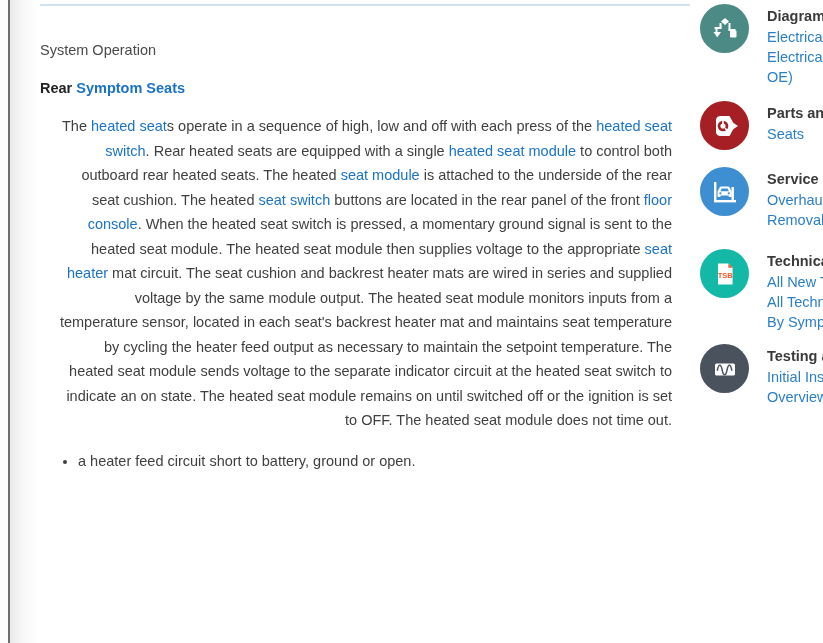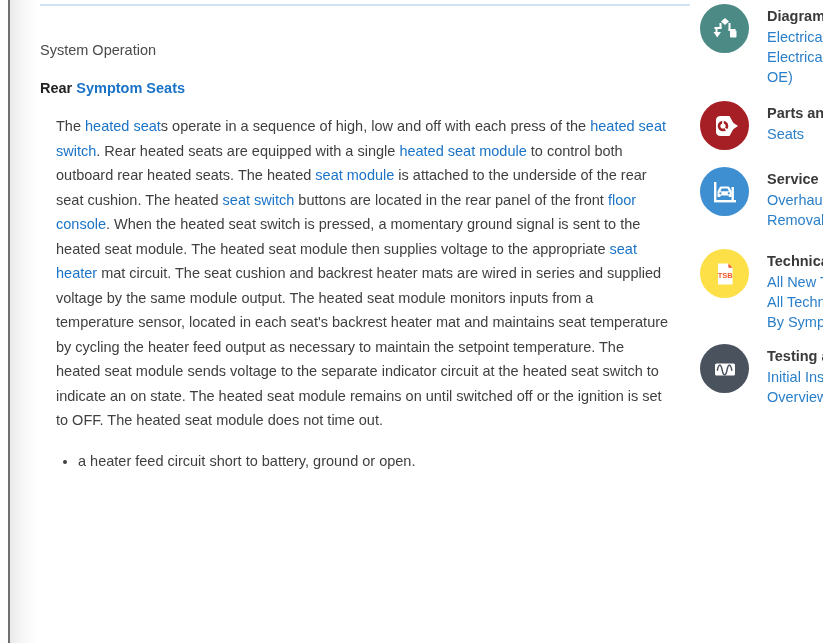--- a/index.html
+++ b/index.html
@@ -97,21 +97,21 @@
   }
   .sub-heading .lnk {
     font-weight: bold;
   }
 
   p.body-para {
     margin: 16px 0 0 16px;
     font-size: 14.5px;
     line-height: 24.5px;
     color: #3f3f3f;
-    text-align: left;
+    text-align: right;
   }
 
   ul.fault-list {
     margin: 16px 0 0 0;
     padding-left: 38px;
     list-style: disc;
   }
   ul.fault-list li {
     font-size: 14.5px;
     line-height: 24.5px;
@@ -275,21 +275,21 @@
         </svg>
       </div>
       <div class="rp-text">
         <div class="rp-title">Service and Repair</div>
         <a class="rp-link" href="#">Overhaul</a>
         <a class="rp-link" href="#">Removal and Replacement</a>
       </div>
     </div>
 
     <div class="rp-item" style="top:249px;">
-      <div class="rp-icon" style="background:#fde047;">
+      <div class="rp-icon" style="background:#14b8a6;">
         <svg width="28" height="28" viewBox="0 0 28 28" aria-hidden="true">
           <path fill="#ffffff" d="M7 3.5 L17.4 3.5 L21.6 7.8 L21.6 24.5 L7 24.5 Z"></path>
           <polygon fill="#f4592a" points="17.4,3.5 21.6,7.8 17.4,7.8"></polygon>
           <text class="tsb-label" x="14.2" y="18.4" text-anchor="middle" font-family="'Liberation Sans', sans-serif">TSB</text>
         </svg>
       </div>
       <div class="rp-text">
         <div class="rp-title">Technical Service Bulletins</div>
         <a class="rp-link" href="#">All New TSBs</a>
         <a class="rp-link" href="#">All Technical Service Bulletins</a>

